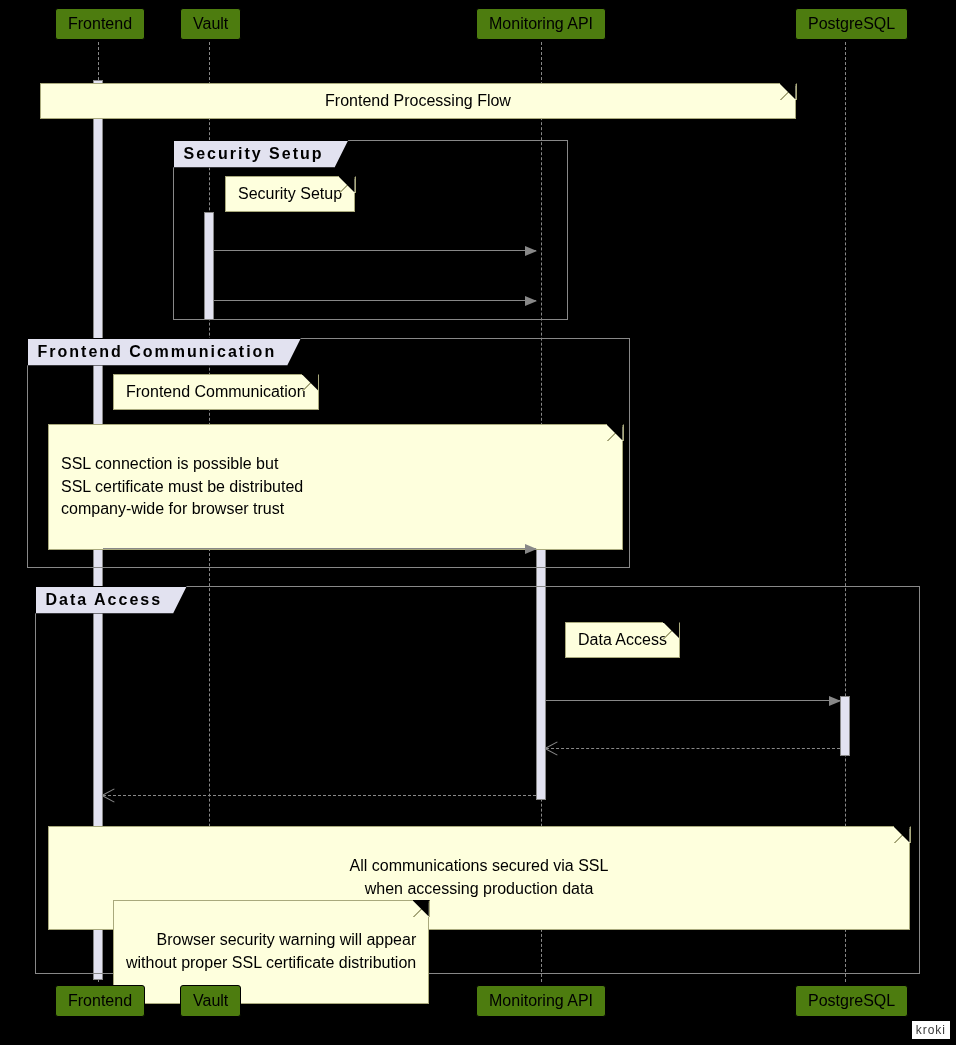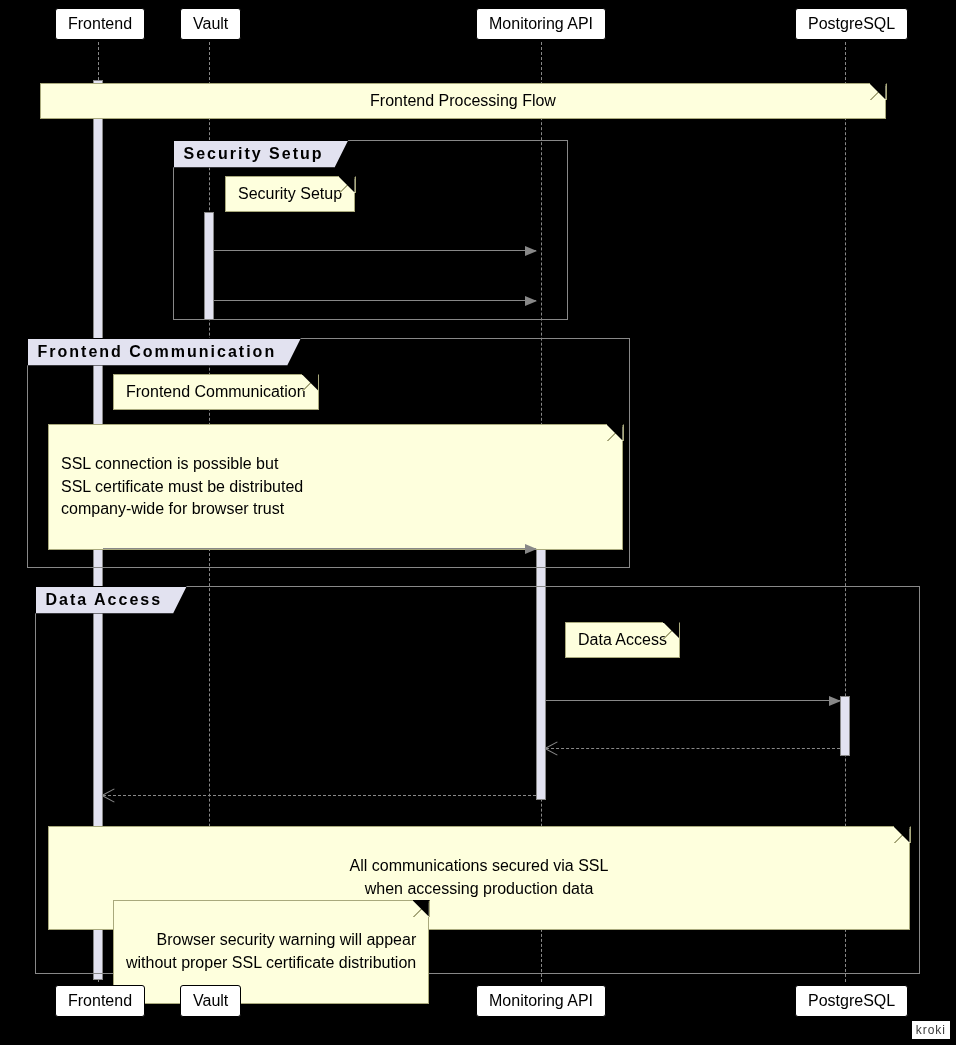--- a/index.html
+++ b/index.html
@@ -11,21 +11,21 @@
     color: #000;
   }
   .canvas {
     position: relative;
     width: 956px;
     height: 1045px;
     background: #000;
   }
   .participant {
     position: absolute;
-    background: #ffffff;
+    background: #4d7c0f;
     border: 1.5px solid #000;
     border-radius: 3px;
     padding: 6px 12px;
     font-size: 16px;
     text-align: center;
     white-space: nowrap;
   }
   .lifeline {
     position: absolute;
     width: 0;
@@ -136,21 +136,21 @@
   <div class="activation" style="left:93px;  top:80px;  height:900px;"></div>
   <div class="activation" style="left:204px; top:212px; height:108px;"></div>
   <div class="activation" style="left:536px; top:540px; height:260px;"></div>
   <div class="activation" style="left:840px; top:696px; height:60px;"></div>
 
   <div class="participant" style="left:55px;  top:8px;"><span>Frontend</span></div>
   <div class="participant" style="left:180px; top:8px;"><span>Vault</span></div>
   <div class="participant" style="left:476px; top:8px;"><span>Monitoring API</span></div>
   <div class="participant" style="left:795px; top:8px;"><span>PostgreSQL</span></div>
 
-  <div class="note center" style="left:40px; top:83px; width:846px;">
+  <div class="note center" style="left:40px; top:83px; width:756px;">
     <span>Frontend Processing Flow</span>
     <div class="fold"></div>
   </div>
 
   <div class="group-frame" style="left:173px; top:140px; width:395px; height:180px;">
     <div class="group-label"><span>Security Setup</span></div>
   </div>
   <div class="note" style="left:225px; top:176px;">
     <span>Security Setup</span>
     <div class="fold"></div>

